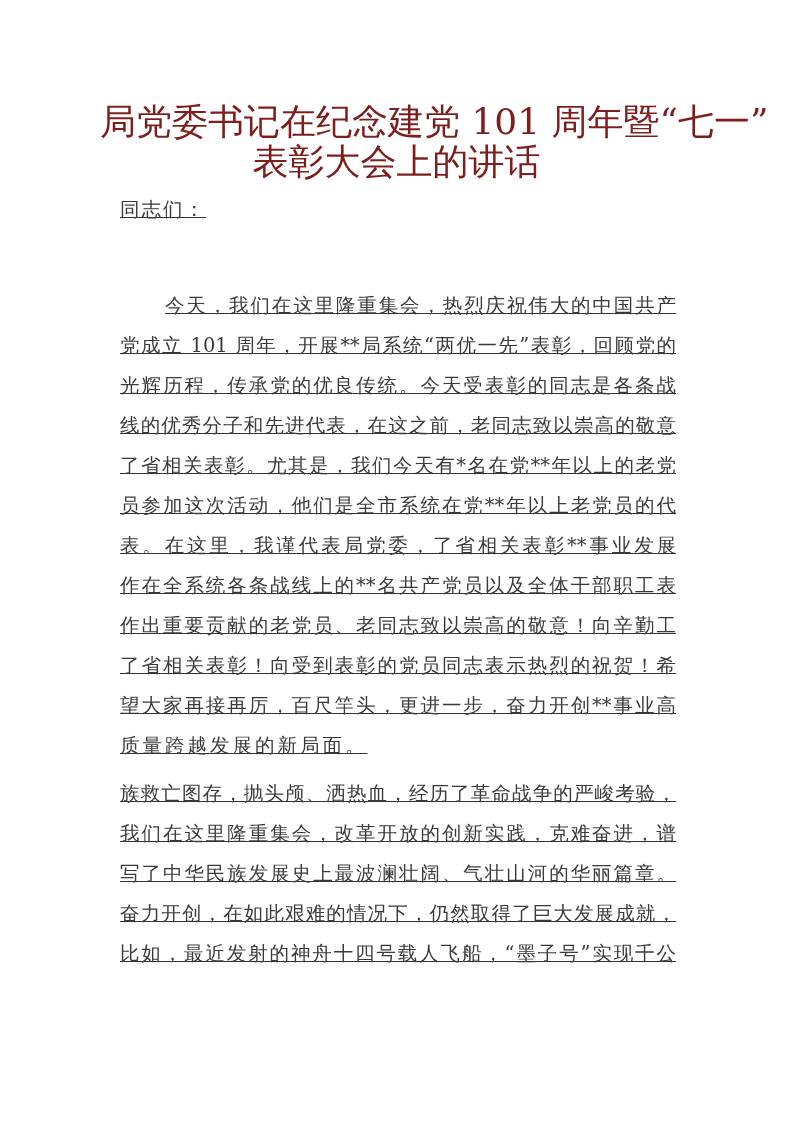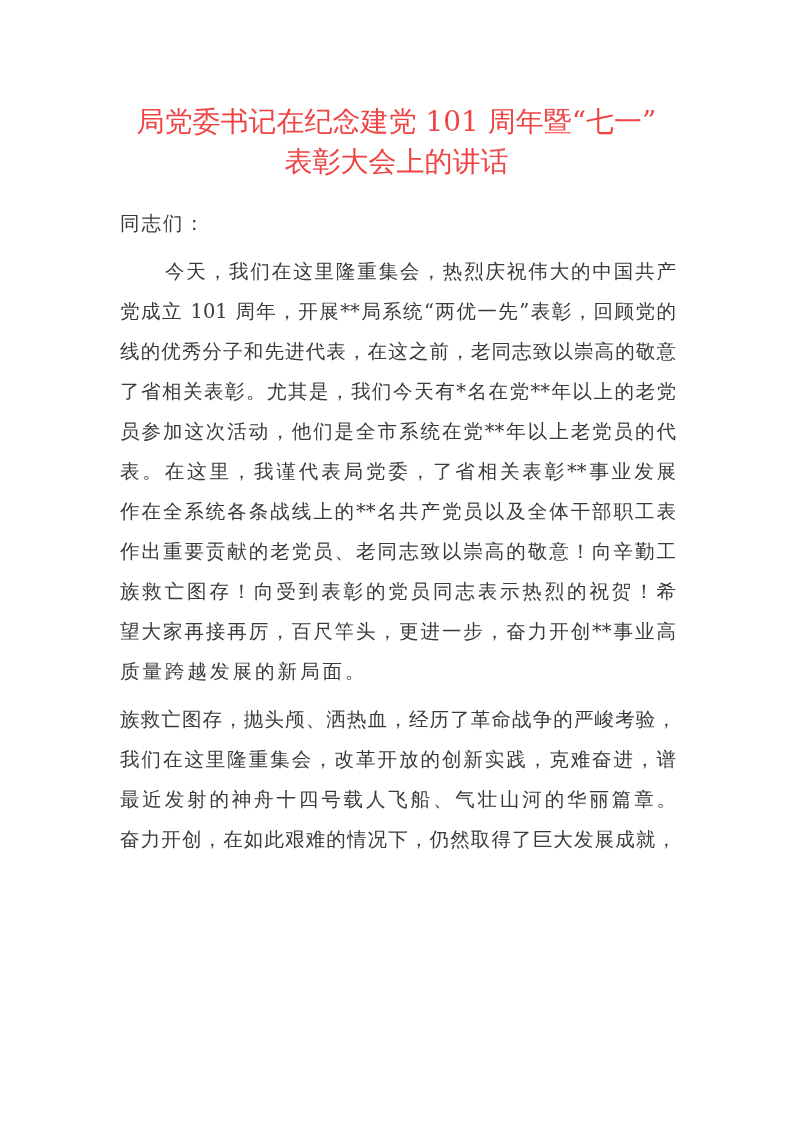--- a/index.html
+++ b/index.html
@@ -22,51 +22,53 @@
       width: 793px;
       height: 1122px;
       background: #ffffff;
     }
     .title {
       position: absolute;
       left: 100px;
       width: 593px;
       top: 102px;
       text-align: center;
-      font-size: 28px;
+      font-size: 36px;
       line-height: 40px;
-      color: #ef4444;
+      color: #7f1d1d;
       letter-spacing: 0px;
     }
     .title .tline {
       display: block;
       white-space: nowrap;
     }
     .body {
       position: absolute;
       left: 120px;
-      top: 204px;
+      top: 190px;
       width: 556px;
+      text-decoration: underline;
     }
     .line {
       display: block;
       white-space: nowrap;
       font-size: 19.5px;
       height: 40px;
       line-height: 40px;
       text-align: justify;
       text-align-last: justify;
       color: #3a3a3a;
     }
     .line.salutation {
       text-align-last: left;
       letter-spacing: 2px;
     }
     .line.indent {
       padding-left: 45px;
+      margin-top: 48px;
     }
     .line.last {
       text-align-last: left;
       letter-spacing: 3px;
     }
     .para-gap {
       height: 8px;
     }
   </style>
 </head>
@@ -79,34 +81,36 @@
     <span class="tline">表彰大会上的讲话</span>
   </div>
 
   <div class="body">
     <div class="line salutation">同志们：</div>
     <div class="para-gap"></div>
 
     <div class="paragraph">
       <div class="line indent">今天，我们在这里隆重集会，热烈庆祝伟大的中国共产</div>
       <div class="line">党成立 101 周年，开展**局系统“两优一先”表彰，回顾党的</div>
+      <div class="line">光辉历程，传承党的优良传统。今天受表彰的同志是各条战</div>
       <div class="line">线的优秀分子和先进代表，在这之前，老同志致以崇高的敬意</div>
       <div class="line">了省相关表彰。尤其是，我们今天有*名在党**年以上的老党</div>
       <div class="line">员参加这次活动，他们是全市系统在党**年以上老党员的代</div>
       <div class="line">表。在这里，我谨代表局党委，了省相关表彰**事业发展</div>
       <div class="line">作在全系统各条战线上的**名共产党员以及全体干部职工表</div>
       <div class="line">作出重要贡献的老党员、老同志致以崇高的敬意！向辛勤工</div>
-      <div class="line">族救亡图存！向受到表彰的党员同志表示热烈的祝贺！希</div>
+      <div class="line">了省相关表彰！向受到表彰的党员同志表示热烈的祝贺！希</div>
       <div class="line">望大家再接再厉，百尺竿头，更进一步，奋力开创**事业高</div>
       <div class="line last">质量跨越发展的新局面。</div>
     </div>
 
     <div class="para-gap"></div>
 
     <div class="paragraph">
       <div class="line">族救亡图存，抛头颅、洒热血，经历了革命战争的严峻考验，</div>
       <div class="line">我们在这里隆重集会，改革开放的创新实践，克难奋进，谱</div>
-      <div class="line">最近发射的神舟十四号载人飞船、气壮山河的华丽篇章。</div>
+      <div class="line">写了中华民族发展史上最波澜壮阔、气壮山河的华丽篇章。</div>
       <div class="line">奋力开创，在如此艰难的情况下，仍然取得了巨大发展成就，</div>
+      <div class="line">比如，最近发射的神舟十四号载人飞船，“墨子号”实现千公</div>
     </div>
   </div>
 
 </div>
 
 </body></html>

